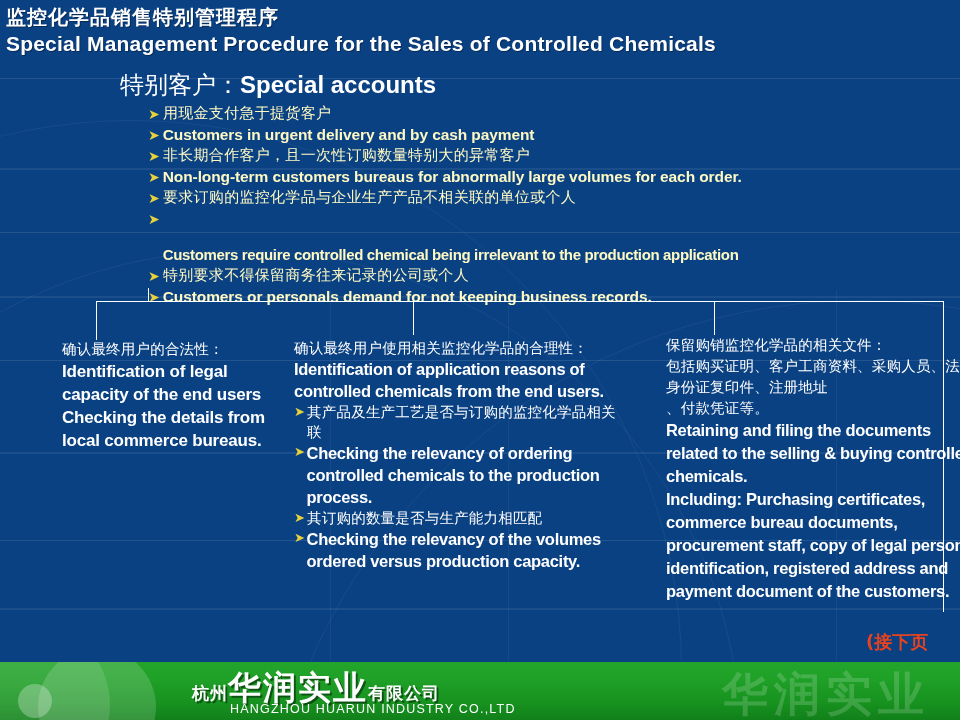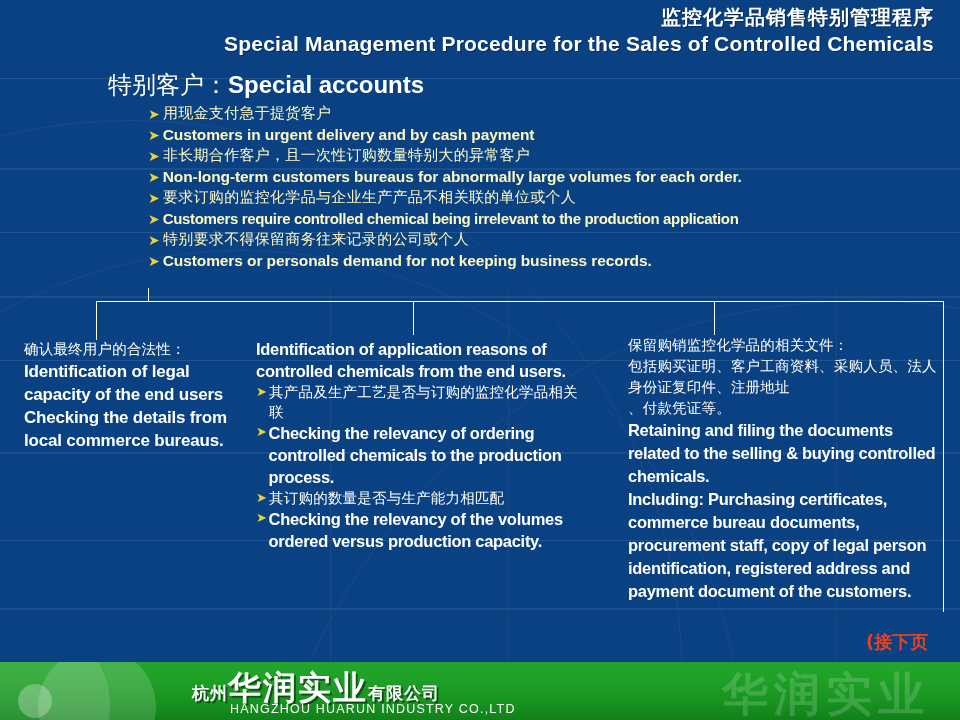--- a/index.html
+++ b/index.html
@@ -26,58 +26,58 @@
     background-color:#0a4183;
   }
   
   .band{position:absolute;left:0;width:960px;height:1px;background:rgba(255,255,255,.10);}
   .band.b2{height:2px;background:rgba(255,255,255,.07);}
   
   .arc{position:absolute;border:1px solid rgba(255,255,255,.055);border-radius:50%;background:transparent;}
   .vgrid{position:absolute;top:290px;width:1px;height:430px;background:rgba(255,255,255,.05);}
 
   
-  .title-wrap{position:absolute;top:4px;left:13px;width:921px;text-align:right;}
+  .title-wrap{position:absolute;top:4px;left:6px;width:921px;text-align:left;}
   .title-cn{
     font-size:20px;font-weight:bold;color:#ffffff;letter-spacing:1px;
     font-family:"DejaVu Sans","Liberation Sans",sans-serif;line-height:26px;
     text-shadow:1px 1px 0 rgba(0,0,0,.35);
   }
   .title-en{
     font-size:21px;font-weight:bold;color:#ffffff;letter-spacing:.2px;
     line-height:28px;text-shadow:1px 1px 0 rgba(0,0,0,.35);
   }
 
   
   .heading{
-    position:absolute;top:70px;left:108px;
+    position:absolute;top:70px;left:120px;
     font-size:24px;color:#ffffff;line-height:30px;white-space:nowrap;
     font-family:"DejaVu Sans","Liberation Sans",sans-serif;
   }
   .heading .en{font-family:"Liberation Sans",sans-serif;}
 
   
   .bullets{position:absolute;top:104px;left:148px;width:812px;}
   .bl{display:flex;align-items:flex-start;line-height:20px;margin-bottom:1px;white-space:nowrap;}
   .bl .mark{
     color:#e8d23a;font-size:14px;line-height:20px;margin-right:3px;flex:none;
     font-family:"DejaVu Sans",sans-serif;
   }
   .bl .tx{color:#fef9c3;}
   .bl.cn .tx{font-size:15px;font-family:"DejaVu Sans","Liberation Sans",sans-serif;font-weight:normal;letter-spacing:.3px;}
   .bl.en .tx{font-size:15.5px;font-weight:bold;letter-spacing:-.1px;}
-  .bl.en2 .tx{font-size:15px;font-weight:bold;letter-spacing:-.35px;}
+  .bl.en2 .tx{font-size:15px;font-weight:bold;letter-spacing:-.35px;margin-top:36px;}
 
   
   .line{position:absolute;background:#ffffff;}
   .ln-v{width:1px;}
   .ln-h{height:1px;}
 
   
-  .col{position:absolute;color:#ffffff;}
+  .col{position:absolute;color:#ffffff;margin-left:38px;}
   .cn{font-family:"DejaVu Sans","Liberation Sans",sans-serif;font-size:14px;line-height:19px;letter-spacing:.2px;}
   .en{font-family:"Liberation Sans",sans-serif;font-weight:bold;}
 
   #col1{left:24px;top:338px;width:215px;}
   #col1 .en{font-size:17px;line-height:23px;letter-spacing:-.2px;}
   #col1 .cn{font-size:14.5px;line-height:22px;}
 
   #col2{left:256px;top:338px;width:325px;}
   #col2 .cn{font-size:14.5px;line-height:20px;}
   #col2 .en{font-size:16.5px;line-height:22px;letter-spacing:-.3px;}
@@ -188,20 +188,21 @@
   <div class="line ln-v" style="left:413px;top:301px;height:34px;"></div>
   <div class="line ln-v" style="left:714px;top:301px;height:34px;"></div>
   <div class="line ln-v" style="left:943px;top:301px;height:311px;"></div>
 
   <div class="col" id="col1">
       <div class="cn">确认最终用户的合法性：</div>
       <div class="en">Identification of legal capacity of the end users</div>
       <div class="en">Checking the details from local commerce bureaus.</div>
     </div>
   <div class="col" id="col2">
+      <div class="cn">确认最终用户使用相关监控化学品的合理性：</div>
       <div class="en">Identification of application reasons of controlled chemicals from the end users.</div>
       <div class="cn b" style="display: flex;">
         <span class="mark">➤</span>
         <span>其产品及生产工艺是否与订购的监控化学品相关联</span>
       </div>
       <div class="en b" style="display: flex;">
         <span class="mark">➤</span>
         <span>Checking the relevancy of ordering controlled chemicals to the production process.</span>
       </div>
       <div class="cn b" style="display: flex;">

